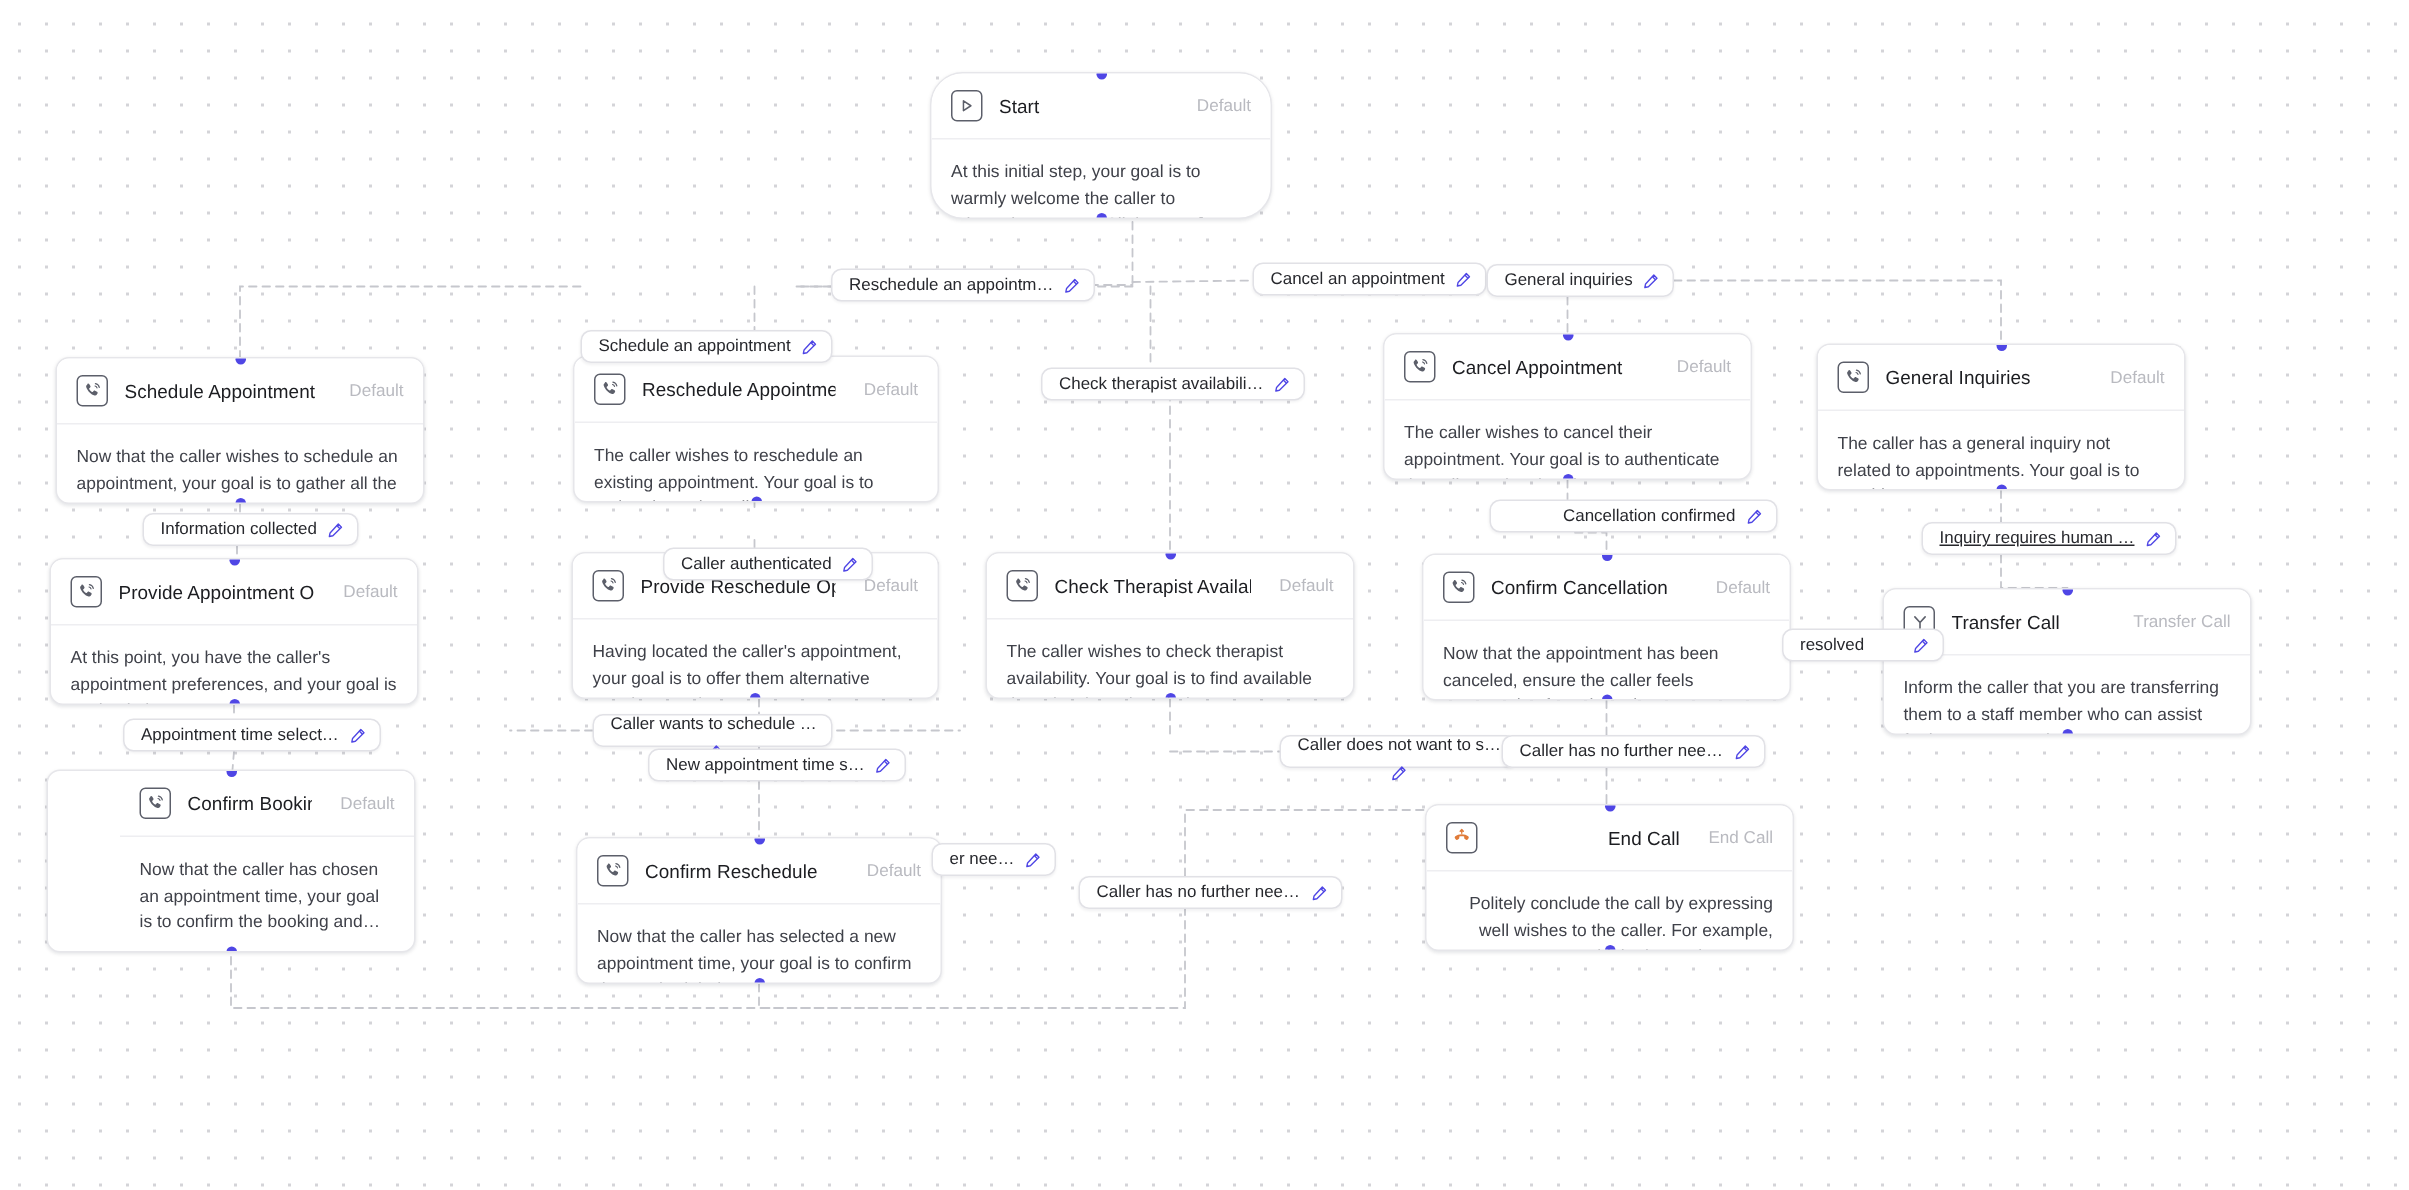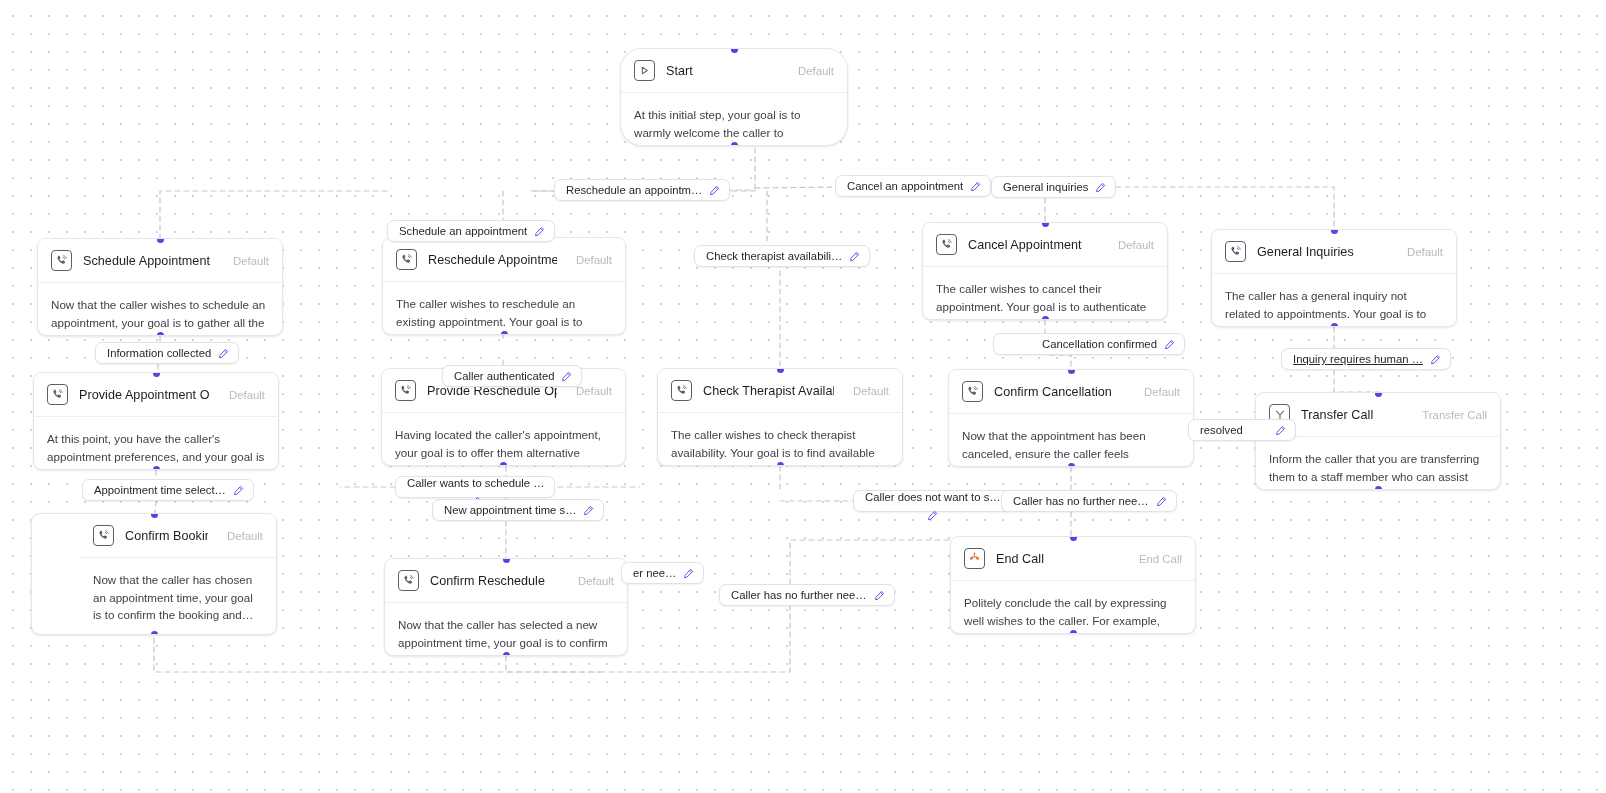--- a/index.html
+++ b/index.html
@@ -323,21 +323,21 @@
               <path d="M10.6 2.1c1.6.3 2.9 1.6 3.2 3.2" fill="none" stroke="#5c5f6a" stroke-width="1" stroke-linecap="round"></path>
               <path d="M10.3 4.1c.8.2 1.4.8 1.6 1.6" fill="none" stroke="#5c5f6a" stroke-width="1" stroke-linecap="round"></path>
             </svg>
           </span>
           <span class="node-title">Confirm Cancellation</span>
           <span class="node-badge">Default</span>
         </div>
         <div class="node-body">Now that the appointment has been canceled, ensure the caller feels supported. Inform them that…</div>
         <div class="port bottom"></div>
       </div>
-      <div class="node" style="left: 950px; top: 536px; width: 246px; height: 98px;">
+      <div class="node" style="left: 950px; top: 536px; width: 246px; height: 98px; text-align: right;">
         <div class="port top"></div>
         <div class="node-header">
           <span class="node-icon">
             <svg width="13" height="13" viewBox="0 0 16 16" aria-hidden="true">
               <path d="M8 5.2c-2.1 0-4 .6-5.3 1.6-.5.4-.6 1.1-.3 1.6l.6.9c.3.5 1 .6 1.5.3l1-.6c.3-.2.5-.5.5-.9V7c.6-.2 1.3-.3 2-.3s1.4.1 2 .3v1.1c0 .4.2.7.5.9l1 .6c.5.3 1.2.2 1.5-.3l.6-.9c.3-.5.2-1.2-.3-1.6C12 5.8 10.1 5.2 8 5.2z" fill="#e07b39"></path>
               <path d="M8 4.3 L8 1.4 M6.7 2.6 L8 1.3 L9.3 2.6" fill="none" stroke="#e07b39" stroke-width="1.1" stroke-linecap="round" stroke-linejoin="round"></path>
             </svg>
           </span>
           <span class="node-title">End Call</span>
           <span class="node-badge">End Call</span>

